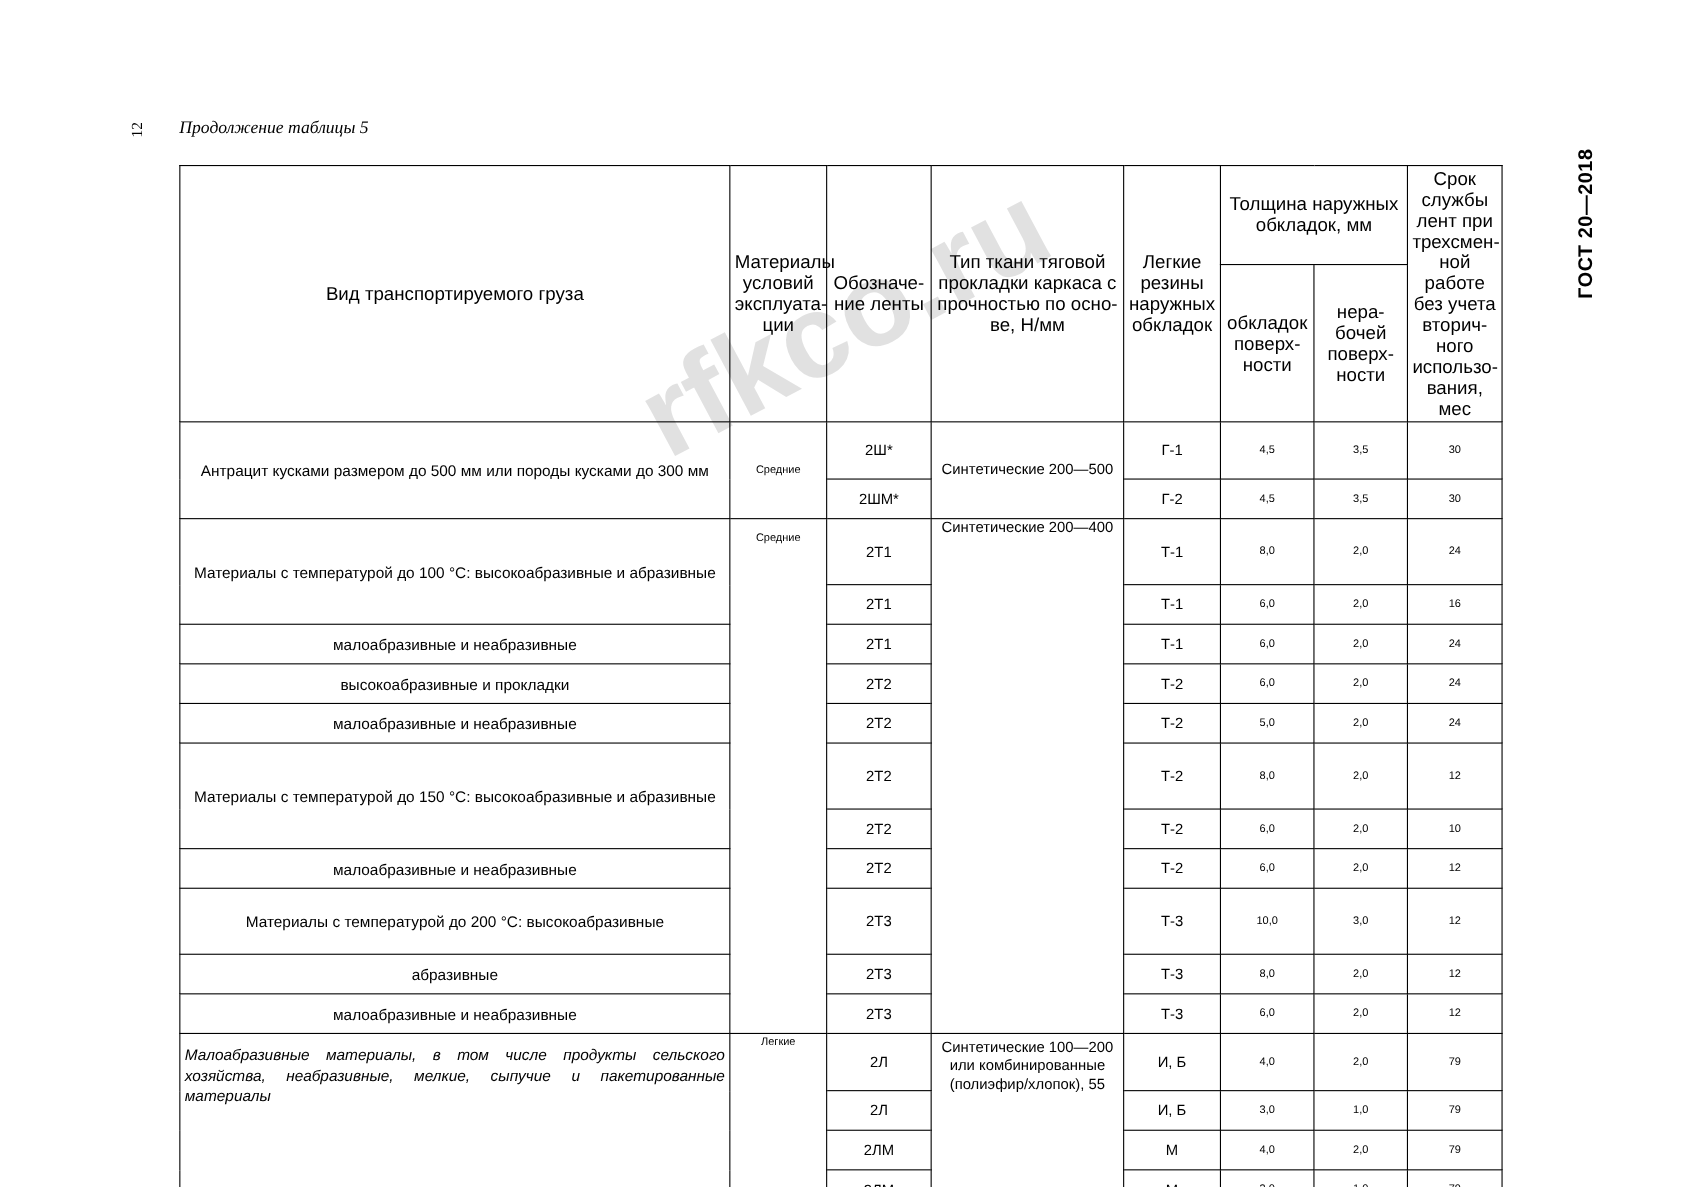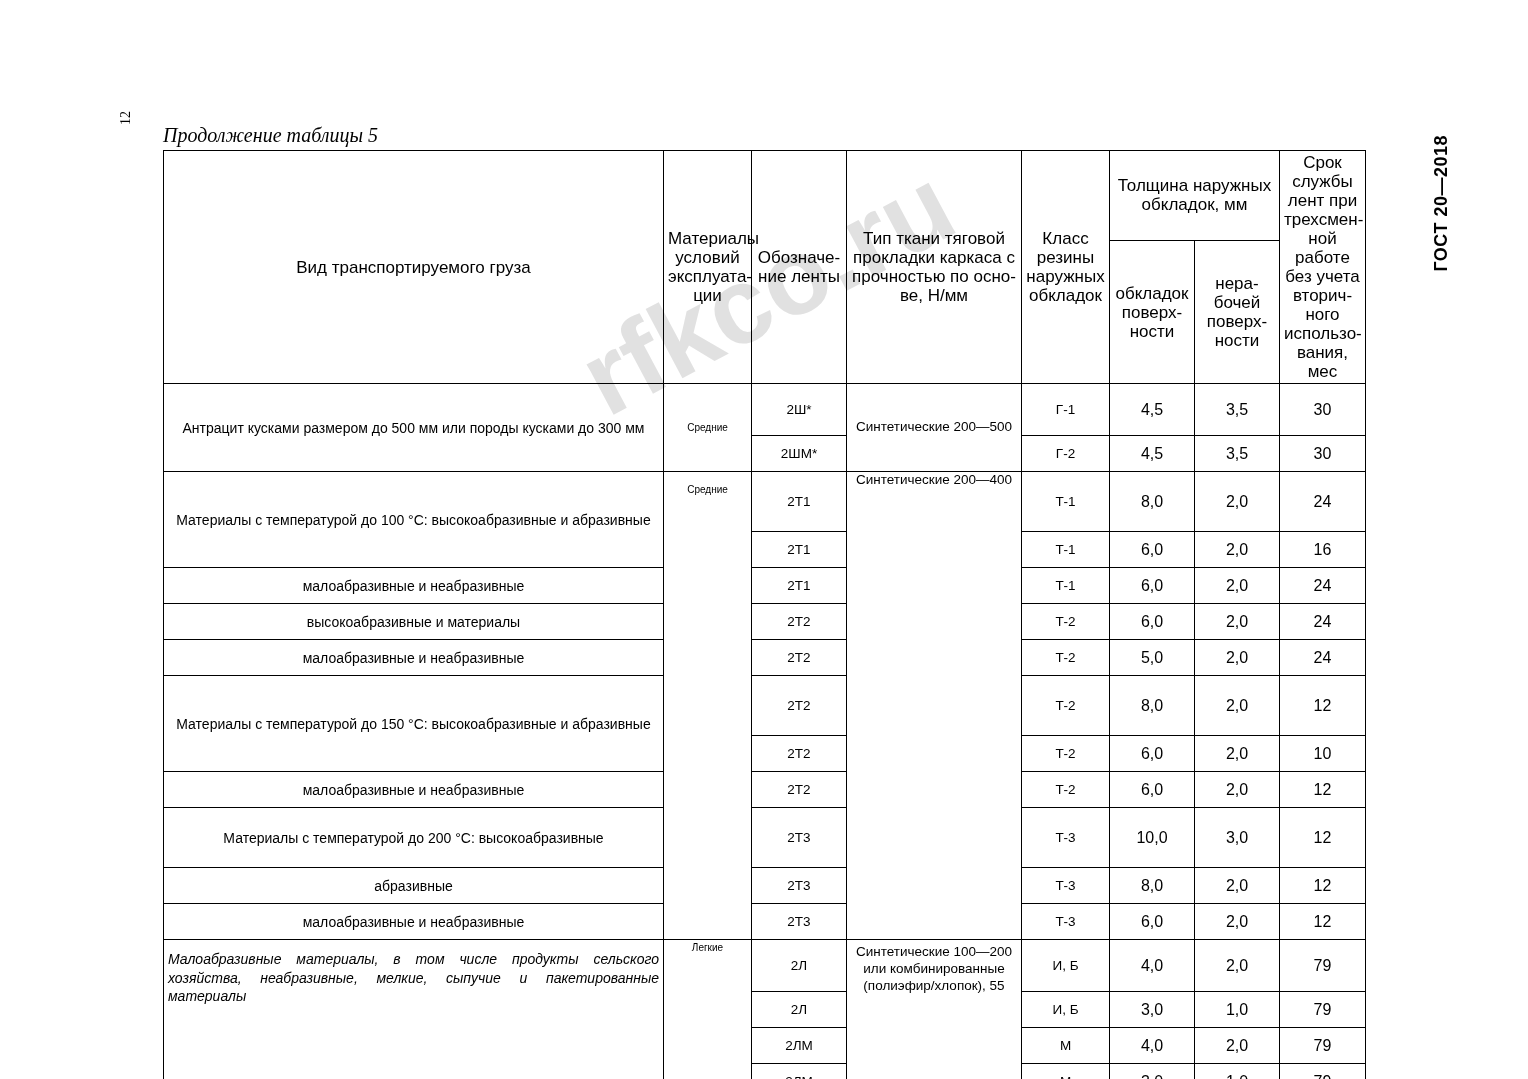--- a/index.html
+++ b/index.html
@@ -27,22 +27,22 @@
     left: 118px;
     top: 125px;
     font-size: 14px;
     transform: rotate(-90deg);
     transform-origin: left top;
     font-family: "Liberation Serif", serif;
   }
   .continuation {
     position: absolute;
     left: 163px;
-    top: 124px;
-    font-size: 20px;
+    top: 108px;
+    font-size: 16px;
     font-style: italic;
     font-family: "Liberation Serif", serif;
   }
   .gost-label {
     position: absolute;
     right: 76px;
     top: 135px;
     font-size: 18px;
     font-weight: bold;
     font-family: "Liberation Sans", sans-serif;
@@ -96,21 +96,21 @@
     line-height: 1.3;
   }
   .cargo-cell.just {
     text-align: justify;
     text-align-last: left;
     font-style: italic;
   }
   .row-h { height: 36px; }
   .row-h2 { height: 52px; }
   .row-h3 { height: 60px; }
-  .num { font-size: 16px; margin-top: 12px; }
+  .num { font-size: 10px; margin-top: 12px; }
   .cat-cell { font-size: 10px; }
   .type-cell { font-size: 13.5px; line-height: 1.25; }
   .empty-tail { height: 30px; }
 </style>
 </head>
 <body>
 
 <div class="page">
 
   <div class="page-number">12</div>
@@ -128,21 +128,21 @@
       <col style="width:85px">
       <col style="width:85px">
       <col style="width:86px">
     </colgroup>
     <thead>
       <tr>
         <td rowspan="2" class="hdr-tall">Вид транспортируемого груза</td>
         <td rowspan="2">Материалы условий эксплуата-ции</td>
         <td rowspan="2">Обозначе-ние ленты</td>
         <td rowspan="2">Тип ткани тяговой прокладки каркаса с прочностью по осно-ве, Н/мм</td>
-        <td rowspan="2">Класс резины наружных обкладок</td>
+        <td rowspan="2">Легкие резины наружных обкладок</td>
         <td colspan="2" style="height:52px">Толщина наружных обкладок, мм</td>
         <td rowspan="2">Срок службы лент при трехсмен-ной работе без учета вторич-ного использо-вания, мес</td>
       </tr>
       <tr>
         <td style="height:86px">обкладок поверх-ности</td>
         <td>нера-бочей поверх-ности</td>
       </tr>
     </thead>
     <tbody>
 
@@ -185,21 +185,21 @@
       <tr class="row-h">
         <td class="cargo-cell">малоабразивные и неабразивные</td>
         <td>2Т1</td>
         <td>Т-1</td>
         <td class="num">6,0</td>
         <td class="num">2,0</td>
         <td class="num">24</td>
       </tr>
 
       <tr class="row-h">
-        <td class="cargo-cell">высокоабразивные и материалы</td>
+        <td class="cargo-cell">высокоабразивные и прокладки</td>
         <td>2Т2</td>
         <td>Т-2</td>
         <td class="num">6,0</td>
         <td class="num">2,0</td>
         <td class="num">24</td>
       </tr>
 
       <tr class="row-h">
         <td class="cargo-cell">малоабразивные и неабразивные</td>
         <td>2Т2</td>

